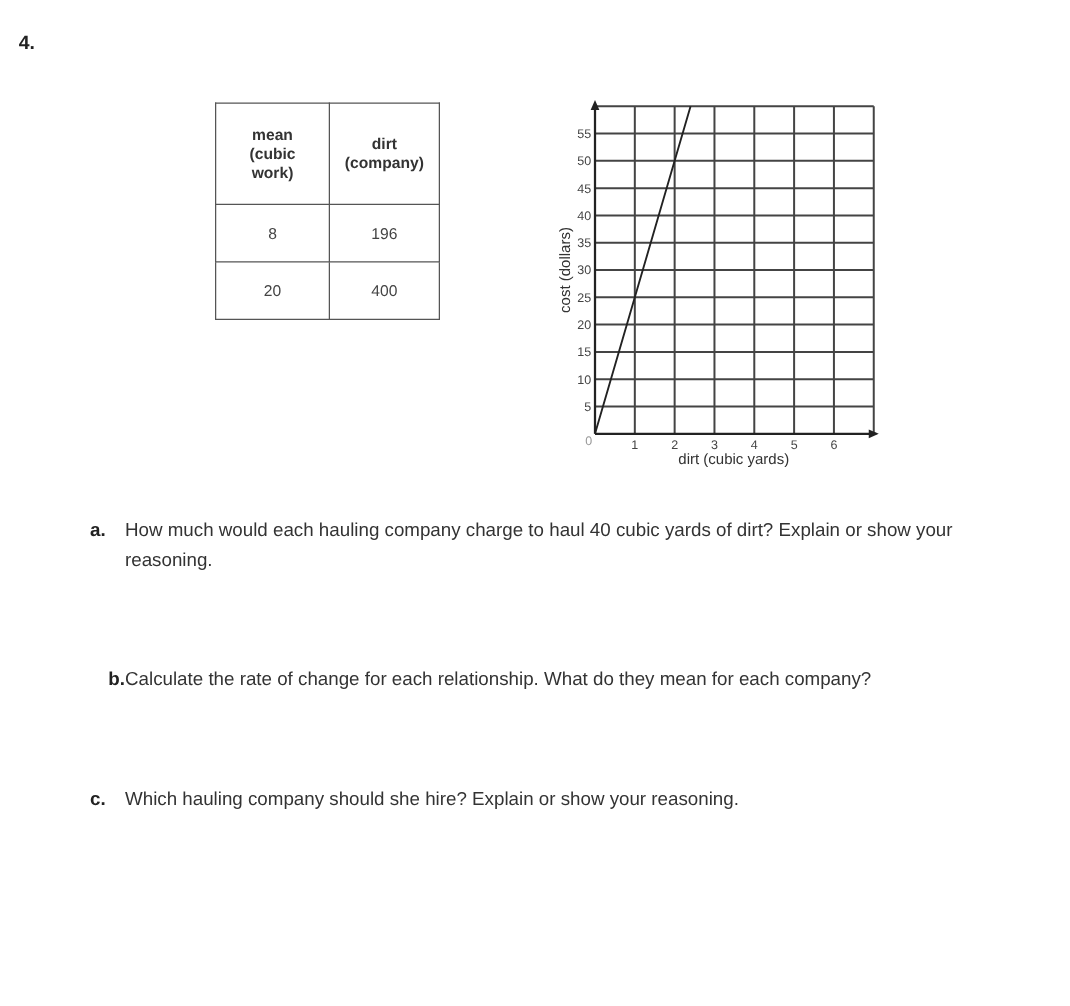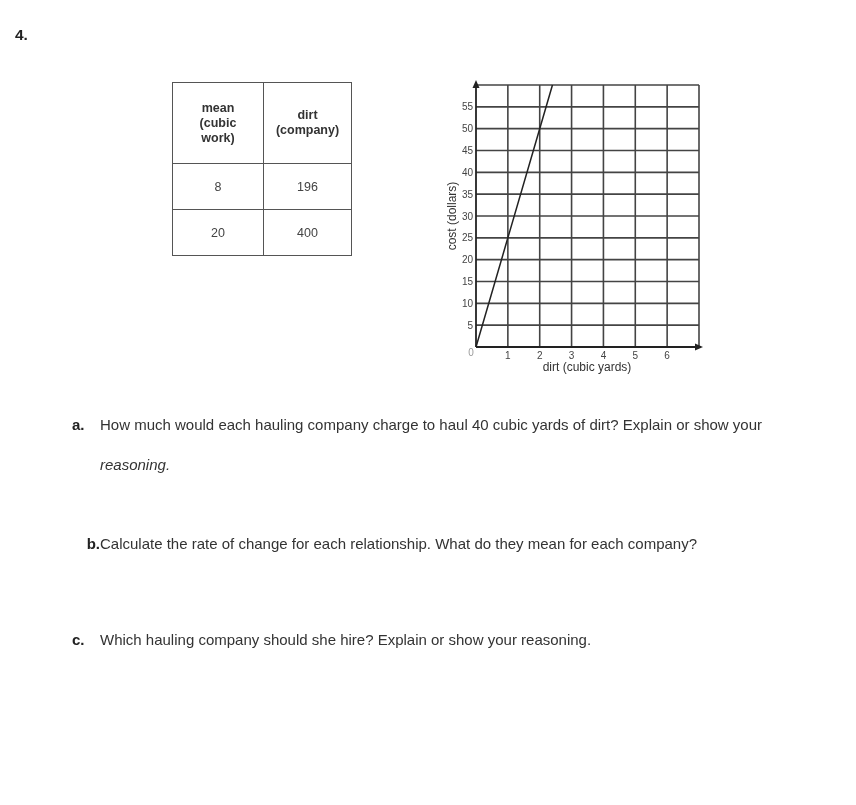--- a/index.html
+++ b/index.html
@@ -104,20 +104,20 @@
     </g>
   <g id="series">
       <polyline points="476,347 507.85714285714283,237.83333333333331 539.7142857142857,128.66666666666666 552.4571428571428,85" fill="none" stroke="#222" stroke-width="1.5"></polyline>
     </g>
   <text id="xlabel" x="587" y="371" font-size="12" fill="#333" text-anchor="middle">dirt (cubic yards)</text>
   <text id="ylabel" x="0" y="0" font-size="12" fill="#333" text-anchor="middle" transform="translate(456,216) rotate(-90)">cost (dollars)</text>
 </svg>
 
 <div class="part" style="left:72px;top:389px;margin-top:24px;">
   <span class="lbl">a.</span><span>How much would each hauling company charge to haul 40 cubic yards of dirt? Explain or show your</span>
-  <div class="cont" style="top:40px;font-style:italic;">reasoning.</div>
+  <div class="cont" style="top:24px;">reasoning.</div>
 </div>
 <div class="part" style="left:72px;top:532px;text-align:right;">
   <span class="lbl">b.</span><span>Calculate the rate of change for each relationship. What do they mean for each company?</span>
 </div>
 <div class="part" style="left:72px;top:628px;">
   <span class="lbl">c.</span><span>Which hauling company should she hire? Explain or show your reasoning.</span>
 </div>
 
 </body></html>

